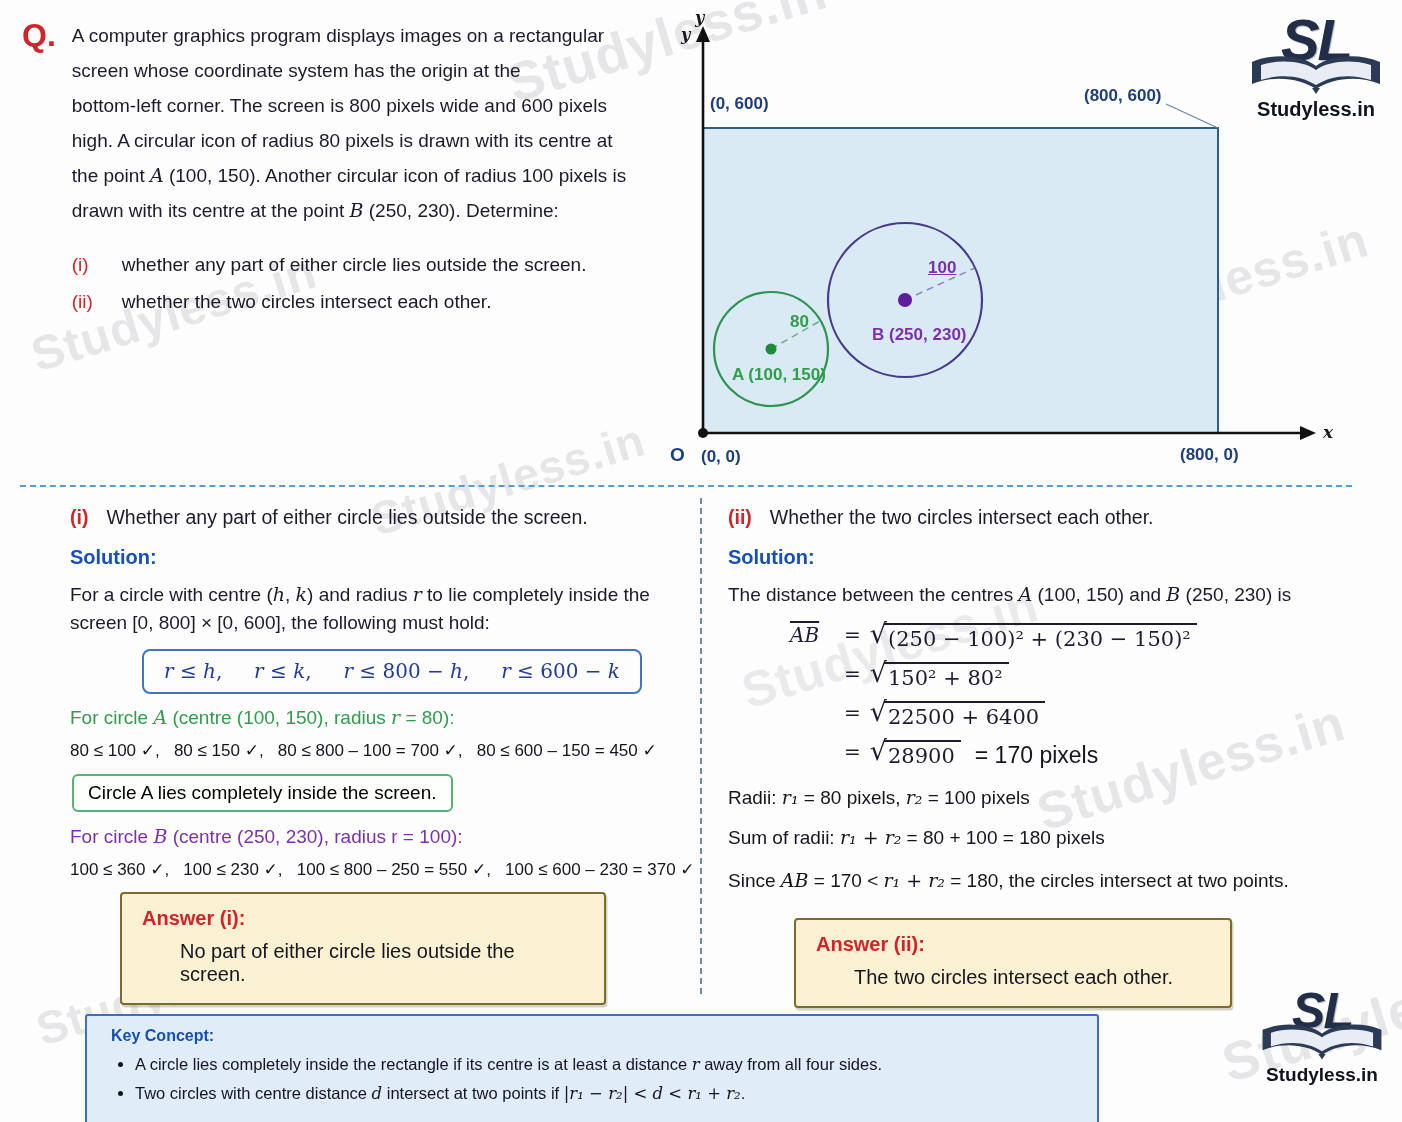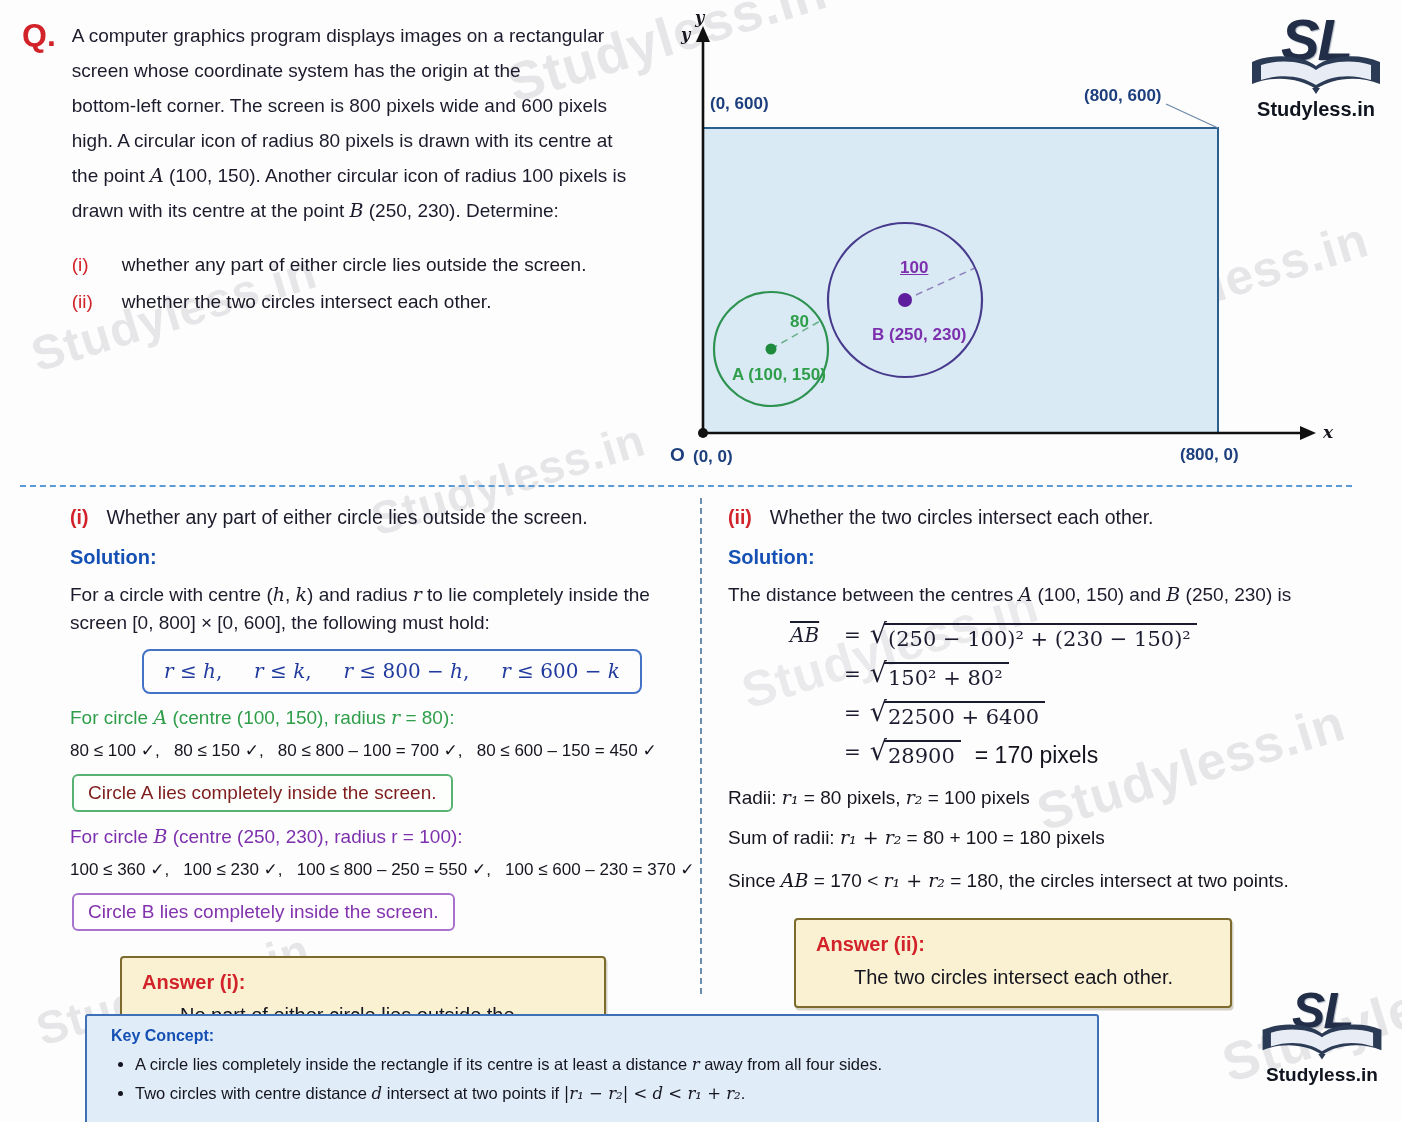--- a/index.html
+++ b/index.html
@@ -34,21 +34,21 @@
   .part-head { display:flex; gap:18px; font-size:19.5px; color:#1b1b2c; }
   .part-marker { color:#d2232a; font-weight:600; }
   .sol-label { color:#1550b4; font-weight:700; font-size:20px; margin:17px 0 11px; }
   .body-line { font-size:19px; line-height:28px; color:#1b1b2c; }
   .math-box { display:inline-block; margin:12px 2px 12px 72px; border:2px solid #4472c4; border-radius:8px;
               padding:8px 20px 9px; font-family:"DejaVu Serif", serif; font-size:20px; color:#203a9e;
               white-space:pre; }
   .sub-head { font-size:19px; }
   .checks { font-size:17px; margin:11px 0 10px; white-space:pre-wrap; color:#15151f; }
   .result-box { display:inline-block; border:2px solid; border-radius:6px; padding:6px 14px; font-size:19px; margin:3px 0 13px 2px; background:#fdfffd; }
-  .result-box.green { border-color:#58b273; color:#7f1d1d; }
+  .result-box.green { border-color:#58b273; color:#000000; }
   .result-box.purple { border-color:#a873cc; color:#8333ad; background:#fffdff; }
   .answer-box { background:#faf1d2; border:2px solid #7d6b2d; border-radius:4px; padding:13px 20px 17px;
                 box-shadow:1.5px 2.5px 0 rgba(90,80,40,.25); }
   .answer-label { color:#d2232a; font-weight:700; font-size:20px; margin-bottom:10px; }
   .answer-text { font-size:20px; color:#15151f; margin-left:38px; }
   
   .eq-block { margin:14px 0 4px 62px; }
   .eq-row { display:flex; align-items:flex-start; margin-bottom:11px; font-family:"DejaVu Serif", serif;
             font-size:20px; color:#1c1c30; }
   .eq-lhs { min-width:54px; font-style:italic; text-decoration:overline; padding-right:4px; }
@@ -122,25 +122,25 @@
       <circle cx="237" cy="294" r="77" fill="none" stroke="#473a8c" stroke-width="2.2"></circle>
       <line x1="237" y1="294" x2="307" y2="262" stroke="#6a4fa0" stroke-width="1.6" stroke-dasharray="7 5" opacity="0.65"></line>
       <circle cx="237" cy="294" r="7" fill="#5e1d9c"></circle>
     </svg>
     <span class="dlabel axis-label" style="left:27px; top:2px; font-size:16px;">y</span>
     <span class="dlabel axis-label" style="left:13px; top:19px; font-size:16px;">y</span>
     <span class="dlabel axis-label" style="left:655px; top:416px; font-size:17px;">x</span>
     <span class="dlabel" style="left:42px; top:88px;">(0, 600)</span>
     <span class="dlabel" style="left:416px; top:80px;">(800, 600)</span>
     <span class="dlabel" style="left:2px; top:438px; font-weight:700; font-size:19px;">O</span>
-    <span class="dlabel" style="left:25px; top:441px;">(0, 0)</span>
+    <span class="dlabel" style="left:33px; top:441px;">(0, 0)</span>
     <span class="dlabel" style="left:512px; top:439px;">(800, 0)</span>
     <span class="dlabel green-t" style="left:122px; top:306px; font-weight:700;">80</span>
     <span class="dlabel green-t" style="left:64px; top:359px;">A (100, 150)</span>
-    <span class="dlabel purple-t" style="left:232px; top:252px; font-weight:700;text-decoration:underline;">100</span>
+    <span class="dlabel purple-t" style="left:260px; top:252px; font-weight:700;text-decoration:underline;">100</span>
     <span class="dlabel purple-t" style="left:204px; top:319px;">B (250, 230)</span>
   </div>
 
   <div class="layer logo" style="left:1238px; top:16px; width:156px;">
     <div class="logo-sl">SL</div>
     <div class="logo-book">
       <svg width="140" height="44" viewBox="0 0 140 44">
         <path d="M70 14 C56 3 26 1 6 10 L6 32 C28 23 54 26 70 37 Z" fill="#2b3a55"></path>
         <path d="M70 14 C84 3 114 1 134 10 L134 32 C112 23 86 26 70 37 Z" fill="#2b3a55"></path>
         <path d="M70 18 C58 9 34 7 15 13 L15 28 C36 21 56 24 70 33 Z" fill="#e8edf5"></path>
@@ -161,21 +161,20 @@
     </div>
     <div class="sol-label">Solution:</div>
     <div class="body-line"><span>For a circle with centre (</span><span class="v">h</span><span>, </span><span class="v">k</span><span>) and radius </span><span class="v">r</span><span> to lie completely inside the</span></div>
     <div class="body-line"><span>screen [0, 800] × [0, 600], the following must hold:</span></div>
     <div class="math-box"><span class="v">r</span><span> ≤ </span><span class="v">h</span><span>,     </span><span class="v">r</span><span> ≤ </span><span class="v">k</span><span>,     </span><span class="v">r</span><span> ≤ 800 − </span><span class="v">h</span><span>,     </span><span class="v">r</span><span> ≤ 600 − </span><span class="v">k</span></div>
     <div class="sub-head green-t"><span>For circle </span><span class="v">A</span><span> (centre (100, 150), radius </span><span class="v">r</span><span> = 80):</span></div>
     <div class="checks">80 ≤ 100 ✓,   80 ≤ 150 ✓,   80 ≤ 800 – 100 = 700 ✓,   80 ≤ 600 – 150 = 450 ✓</div>
     <div class="result-box green">Circle A lies completely inside the screen.</div>
     <div class="sub-head purple-t"><span>For circle </span><span class="v">B</span><span> (centre (250, 230), radius r = 100):</span></div>
     <div class="checks">100 ≤ 360 ✓,   100 ≤ 230 ✓,   100 ≤ 800 – 250 = 550 ✓,   100 ≤ 600 – 230 = 370 ✓</div>
-    <div class="result-box purple">Circle B lies completely inside the screen.</div>
     <div class="answer-box" style="margin:12px 0 0 50px; width:486px;">
       <div class="answer-label">Answer (i):</div>
       <div class="answer-text">No part of either circle lies outside the screen.</div>
     </div>
   </div>
 
   <div class="layer col" style="left:728px; top:506px; width:628px;">
     <div class="part-head">
       <span class="part-marker">(ii)</span>
       <span>Whether the two circles intersect each other.</span>

